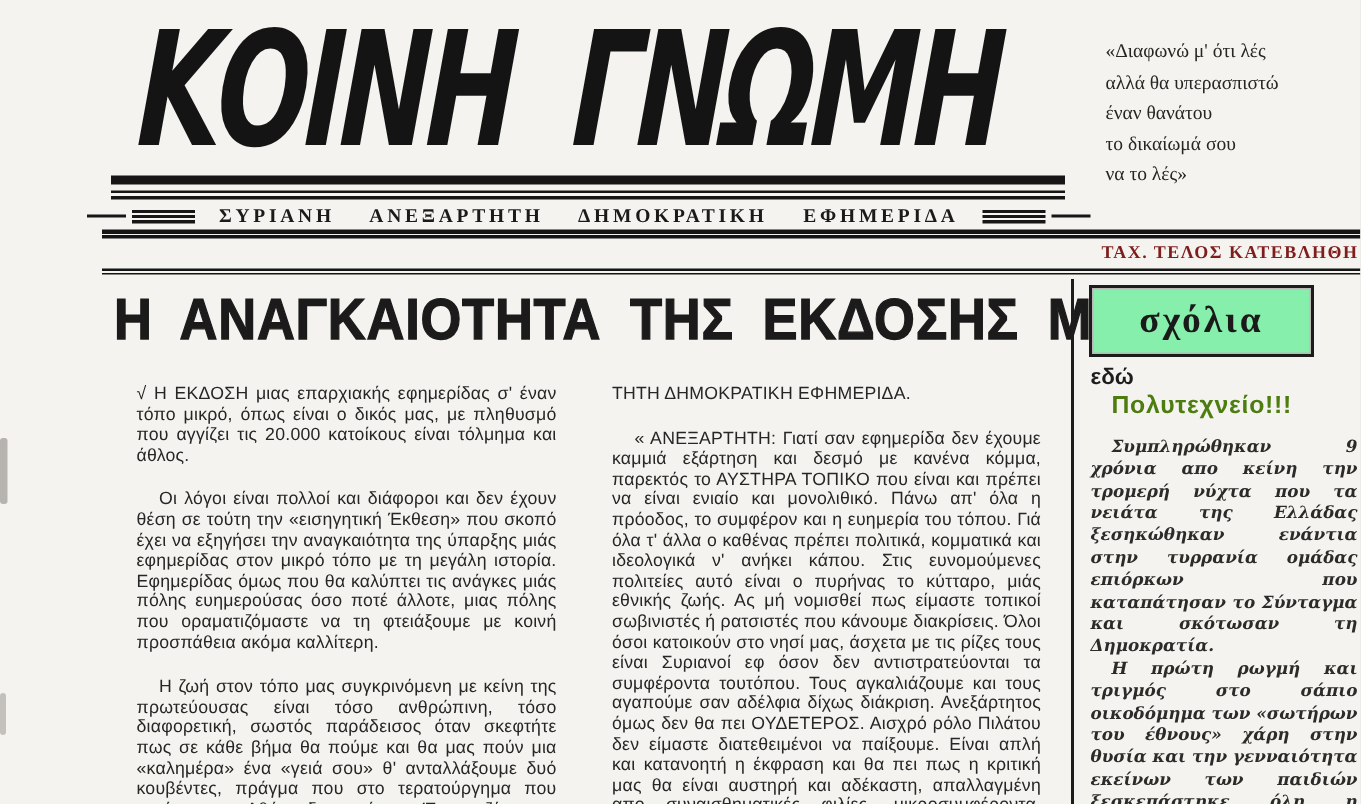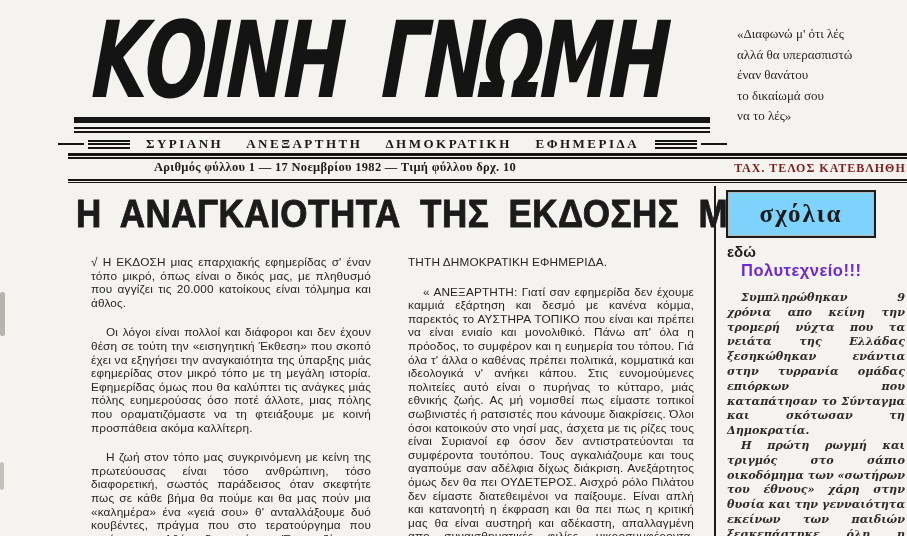--- a/index.html
+++ b/index.html
@@ -50,29 +50,29 @@
     -webkit-text-stroke:0.8px #1b1b1b;transform:scaleY(1.1);transform-origin:top left;}
   .vert-divider{position:absolute;left:714px;top:186px;width:2px;height:350px;background:#1c1c1c;}
   .body-col{position:absolute;top:240px;text-align:justify;color:#262626;
     font-size:11.8px;line-height:13.6px;letter-spacing:0.15px;}
   .body-col p{margin:16px;text-indent:15px;}
   .body-col p.no-indent{text-indent:0;}
   .col-left{left:75px;width:312px;}
   .col-mid{left:392px;width:318px;}
   
   .comments-box{position:absolute;left:726px;top:190px;width:146px;height:44px;
-    background:#7dd3fc;border:2px solid #1c1c1c;
+    background:#86efac;border:2px solid #1c1c1c;
     display:flex;align-items:center;justify-content:center;
     box-shadow:inset 0 0 0 1px #b9b8b6;}
   .comments-box-label{font-family:"Liberation Serif",serif;font-weight:bold;font-size:25px;
     letter-spacing:2px;color:#1a1a1a;}
   .comments-heading1{position:absolute;left:727px;top:243px;
     font-weight:bold;font-size:15px;color:#1d1d1d;}
   .comments-heading2{position:absolute;left:741px;top:261px;
-    font-weight:bold;font-size:16.5px;letter-spacing:0.5px;color:#6d28d9;}
+    font-weight:bold;font-size:16.5px;letter-spacing:0.5px;color:#4d7c0f;}
   .comments-body{position:absolute;left:727px;top:290px;width:178px;
     font-family:"DejaVu Serif",serif;font-style:italic;font-weight:bold;
     font-size:11.2px;line-height:14.8px;text-align:justify;color:#2b2b29;}
   .comments-body p{margin:0;text-indent:14px;}
   
   .edge-mark-a{position:absolute;left:0;top:292px;width:5px;height:44px;background:#b7b4b0;border-radius:2px;}
   .edge-mark-b{position:absolute;left:0;top:462px;width:4px;height:28px;background:#c4c1bd;border-radius:2px;}
 </style>
 </head>
 <body>
@@ -96,21 +96,20 @@
         <span class="dash"></span>
         <span class="tribar"></span>
       </span>
     <span class="subtitle-text">ΣΥΡΙΑΝΗ ΑΝΕΞΑΡΤΗΤΗ ΔΗΜΟΚΡΑΤΙΚΗ ΕΦΗΜΕΡΙΔΑ</span>
     <span class="deco">
         <span class="tribar"></span>
         <span class="dash"></span>
       </span>
   </div>
   <div class="heavy-rule"></div>
-  <div class="date-row">Αριθμός φύλλου 1 — 17 Νοεμβρίου 1982 — Τιμή φύλλου δρχ. 10</div>
   <div class="postal-notice">ΤΑΧ. ΤΕΛΟΣ ΚΑΤΕΒΛΗΘΗ</div>
   <div class="band-bottom-rule"></div>
 
   <div class="headline">Η ΑΝΑΓΚΑΙΟΤΗΤΑ ΤΗΣ ΕΚΔΟΣΗΣ ΜΑΣ</div>
   <div class="vert-divider"></div>
 
   <div class="body-col col-left">
     <p class="no-indent">√  Η ΕΚΔΟΣΗ  μιας επαρχιακής εφημερίδας σ' έναν τόπο μικρό, όπως είναι ο δικός μας, με πληθυσμό που αγγίζει τις 20.000 κατοίκους είναι τόλμημα και άθλος.</p>
     <p>Οι λόγοι είναι πολλοί και διάφοροι και δεν έχουν θέση σε τούτη την «εισηγητική Έκθεση» που σκοπό έχει να εξηγήσει την αναγκαιότητα της ύπαρξης μιάς εφημερίδας στον μικρό τόπο με τη μεγάλη ιστορία. Εφημερίδας όμως που θα καλύπτει τις ανάγκες μιάς πόλης ευημερούσας όσο ποτέ άλλοτε, μιας πόλης που οραματιζόμαστε να τη φτειάξουμε με κοινή προσπάθεια ακόμα καλλίτερη.</p>
     <p>Η ζωή στον τόπο μας συγκρινόμενη με κείνη της πρωτεύουσας είναι τόσο ανθρώπινη, τόσο διαφορετική, σωστός παράδεισος όταν σκεφτήτε πως σε κάθε βήμα θα πούμε και θα μας πούν μια «καλημέρα» ένα «γειά σου» θ' ανταλλάξουμε δυό κουβέντες, πράγμα που στο τερατούργημα που κατάντησε η Αθήνα δεν υπάρχει. Ένα καζάνι που βράζουν εκατομμύρια έξαλλων ανθρώπων στεφανωμένων με «νέφος» ξένων ανάμεσά τους, χωρίς ίχνος ανθρωπιάς στην πιό πλατιά της έννοια. Εδώ γνωριζόμαστε ανάμεσά μας. Σε ξέρουν και τους ξέρεις. Συναισθηματικοί οι λόγοι της παραπάνω παρένθεσης. Αυτό είναι το πλαίσιο και μέσα σ' αυτό θα ζει η «ΚΟΙΝΗ ΓΝΩΜΗ»</p>

